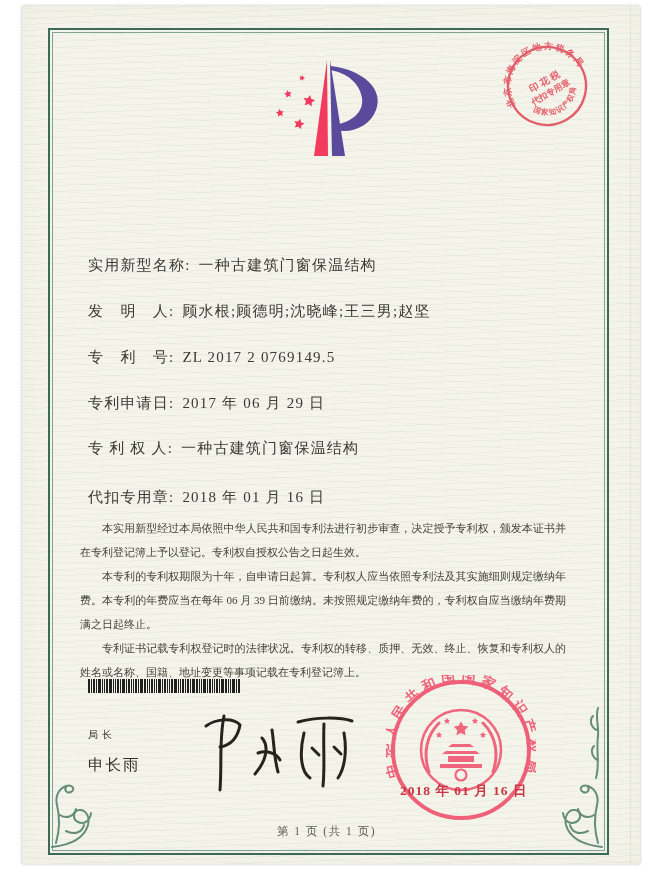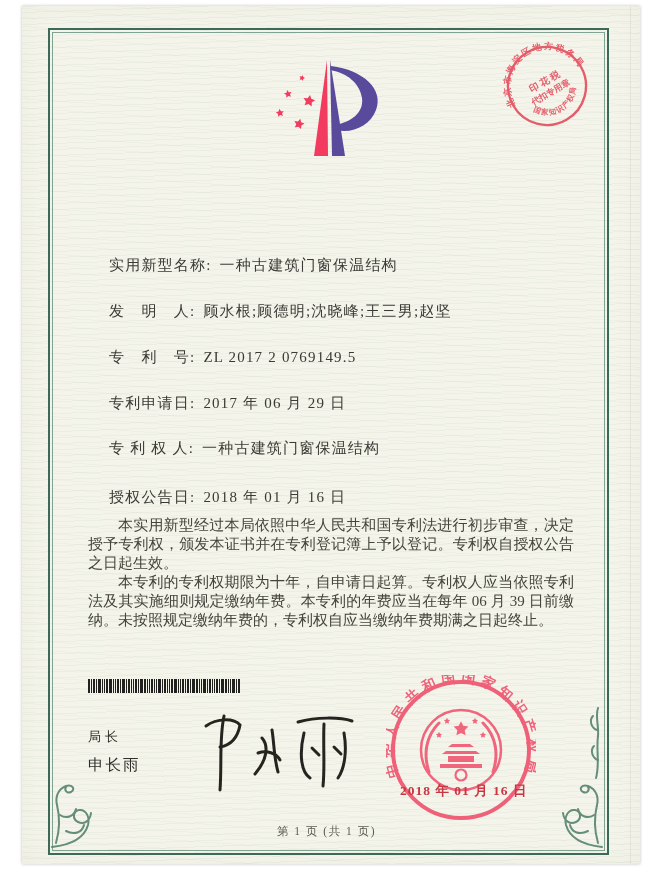--- a/index.html
+++ b/index.html
@@ -32,34 +32,34 @@
     position:absolute;left:52px;top:64px;font-size:14.5px;color:#333330;
     letter-spacing:3.5px;z-index:2;
   }
   .logo{position:absolute;left:246px;top:50px;width:150px;height:105px;z-index:2;}
   .title{
     position:absolute;left:26px;top:155px;width:557px;text-align:center;
     font-size:35px;font-weight:700;color:#262624;letter-spacing:6px;z-index:2;
   }
   .field-row{
     position:absolute;left:66px;font-size:15px;color:#3a3a36;z-index:2;
-    letter-spacing:1.2px;white-space:nowrap;margin-left:21px;
+    letter-spacing:1.2px;white-space:nowrap;
   }
   .field-row .val{margin-left:8px;}
   .paras{
-    position:absolute;left:66px;top:510px;width:486px;z-index:2;
-    font-size:15px;line-height:19px;color:#44443c;text-align:justify;
+    position:absolute;left:58px;top:510px;width:486px;z-index:2;
+    font-size:11px;line-height:24px;color:#44443c;text-align:justify;
   }
   .paras p{margin:0;text-indent:2em;}
   .barcode{
     position:absolute;left:66px;top:673px;width:170px;height:14px;z-index:2;
     display:flex;align-items:stretch;overflow:hidden;
   }
   .barcode span{display:block;background:#20201e;margin-right:1px;flex:none;}
-  .director-title{position:absolute;left:66px;top:722px;font-size:13px;color:#2e2e2a;letter-spacing:4px;z-index:2;}
+  .director-title{position:absolute;left:66px;top:722px;font-size:10px;color:#2e2e2a;letter-spacing:4px;z-index:2;}
   .director-name{position:absolute;left:66px;top:749px;font-size:15.5px;color:#2e2e2a;letter-spacing:2px;z-index:2;}
   .signature{position:absolute;left:170px;top:694px;width:180px;height:102px;z-index:2;}
   .seal{position:absolute;left:364px;top:669px;width:150px;height:150px;z-index:3;opacity:.92;}
   .seal-date{
     position:absolute;left:378px;top:776px;font-size:13.5px;color:#c93642;
     letter-spacing:1px;z-index:4;white-space:nowrap;font-weight:600;
   }
   .tax-stamp{position:absolute;left:480px;top:35px;width:90px;height:90px;z-index:5;opacity:.88;}
   .footer{
     position:absolute;left:26px;top:818px;width:557px;text-align:center;
@@ -102,26 +102,27 @@
   <div class="field-row" style="top:342px">
     <span>专　利　号:</span><span class="val">ZL 2017 2 0769149.5</span>
   </div>
   <div class="field-row" style="top:388px">
     <span>专利申请日:</span><span class="val">2017 年 06 月 29 日</span>
   </div>
   <div class="field-row" style="top:433px">
     <span>专 利 权 人:</span><span class="val">一种古建筑门窗保温结构</span>
   </div>
   <div class="field-row" style="top:482px">
-    <span>授权公告日:</span><span class="val">2018 年 01 月 16 日</span>
+    <span>代扣专用章:</span><span class="val">2018 年 01 月 16 日</span>
   </div>
 
   <div class="paras">
     <p>本实用新型经过本局依照中华人民共和国专利法进行初步审查，决定授予专利权，颁发本证书并在专利登记簿上予以登记。专利权自授权公告之日起生效。</p>
     <p>本专利的专利权期限为十年，自申请日起算。专利权人应当依照专利法及其实施细则规定缴纳年费。本专利的年费应当在每年 06 月 39 日前缴纳。未按照规定缴纳年费的，专利权自应当缴纳年费期满之日起终止。</p>
+    <p>专利证书记载专利权登记时的法律状况。专利权的转移、质押、无效、终止、恢复和专利权人的姓名或名称、国籍、地址变更等事项记载在专利登记簿上。</p>
   </div>
 
   <div class="barcode" id="barcode">
       <span style="width: 2px;"></span>
       <span style="width: 1px;"></span>
       <span style="width: 2px;"></span>
       <span style="width: 1px;"></span>
       <span style="width: 3px;"></span>
       <span style="width: 1px;"></span>
       <span style="width: 1px;"></span>

